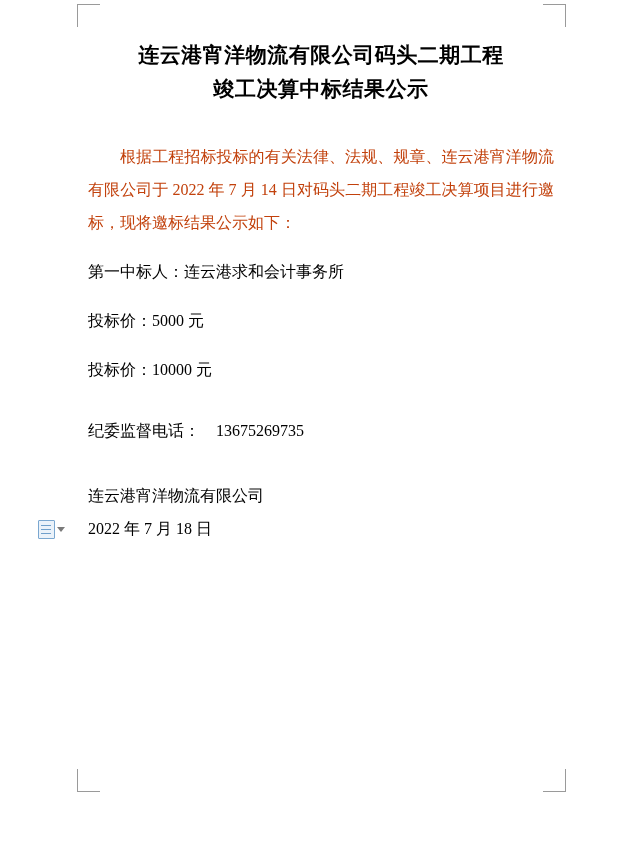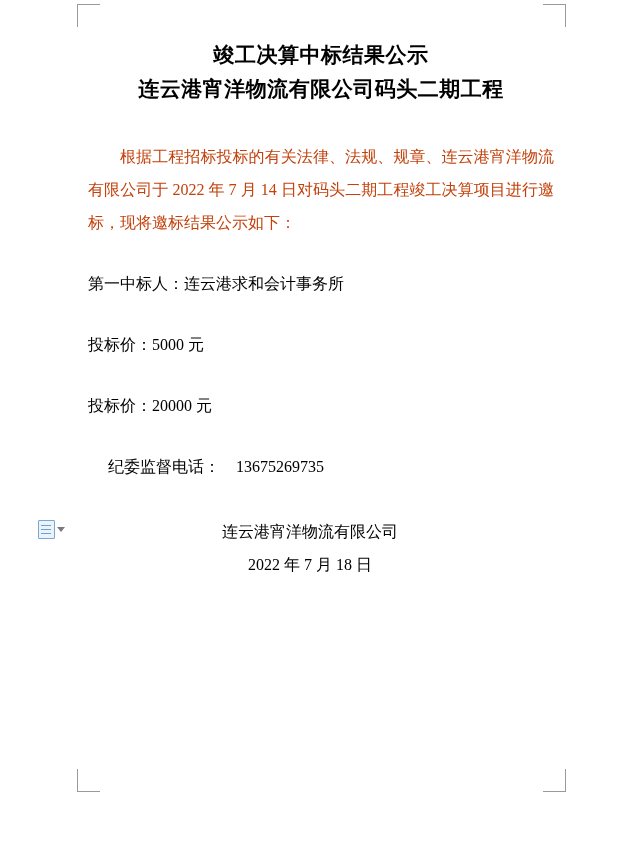--- a/index.html
+++ b/index.html
@@ -66,45 +66,44 @@
     margin: 0;
     color: #c2410c;
   }
 
   .para.intro {
     text-indent: 32px;
     margin-top: 34px;
   }
 
   .block {
-    margin-top: 28px;
+    margin-top: 16px;
   }
   .block .line {
     font-size: 16px;
     line-height: 33px;
   }
 
   .closing {
     margin-top: 30px;
     text-indent: 32px;
     font-size: 16px;
     line-height: 33px;
   }
 
   .phone {
     margin-top: 28px;
     font-size: 16px;
     line-height: 33px;
-    margin-left: 20px;
   }
   .phone .phone-num { margin-left: 16px; }
 
   .sign {
     margin-top: 32px;
-    text-align: center;
+    text-align: left;
     font-size: 16px;
     line-height: 33px;
     padding-right: 22px;
   }
   .sign .sign-line { display: block; }
 
   
   .anchor-icon {
     position: absolute;
     left: 38px;
@@ -152,36 +151,36 @@
   <div class="mark mark-br"></div>
 
   <div class="anchor-icon">
     <span class="page-glyph"></span>
     <span class="caret"></span>
   </div>
 
   <div class="doc-body">
 
     <h1 class="doc-title">
+      <span class="tline">连云港宵洋物流有限公司码头二期工程</span>
       <span class="tline">竣工决算中标结果公示</span>
-      <span class="tline">连云港宵洋物流有限公司码头二期工程</span>
     </h1>
 
     <p class="para intro">根据工程招标投标的有关法律、法规、规章、连云港宵洋物流有限公司于 2022 年 7 月 14 日对码头二期工程竣工决算项目进行邀标，现将邀标结果公示如下：</p>
 
     <div class="block">
       <div class="line">第一中标人：连云港求和会计事务所</div>
     </div>
 
     <div class="block">
       <div class="line">投标价：5000 元</div>
     </div>
 
     <div class="block">
-      <div class="line">投标价：20000 元</div>
+      <div class="line">投标价：10000 元</div>
     </div>
 
 
     <p class="phone">
       <span>纪委监督电话：</span><span class="phone-num">13675269735</span>
     </p>
 
     <div class="sign">
       <span class="sign-line">连云港宵洋物流有限公司</span>
       <span class="sign-line">2022 年 7 月 18 日</span>

